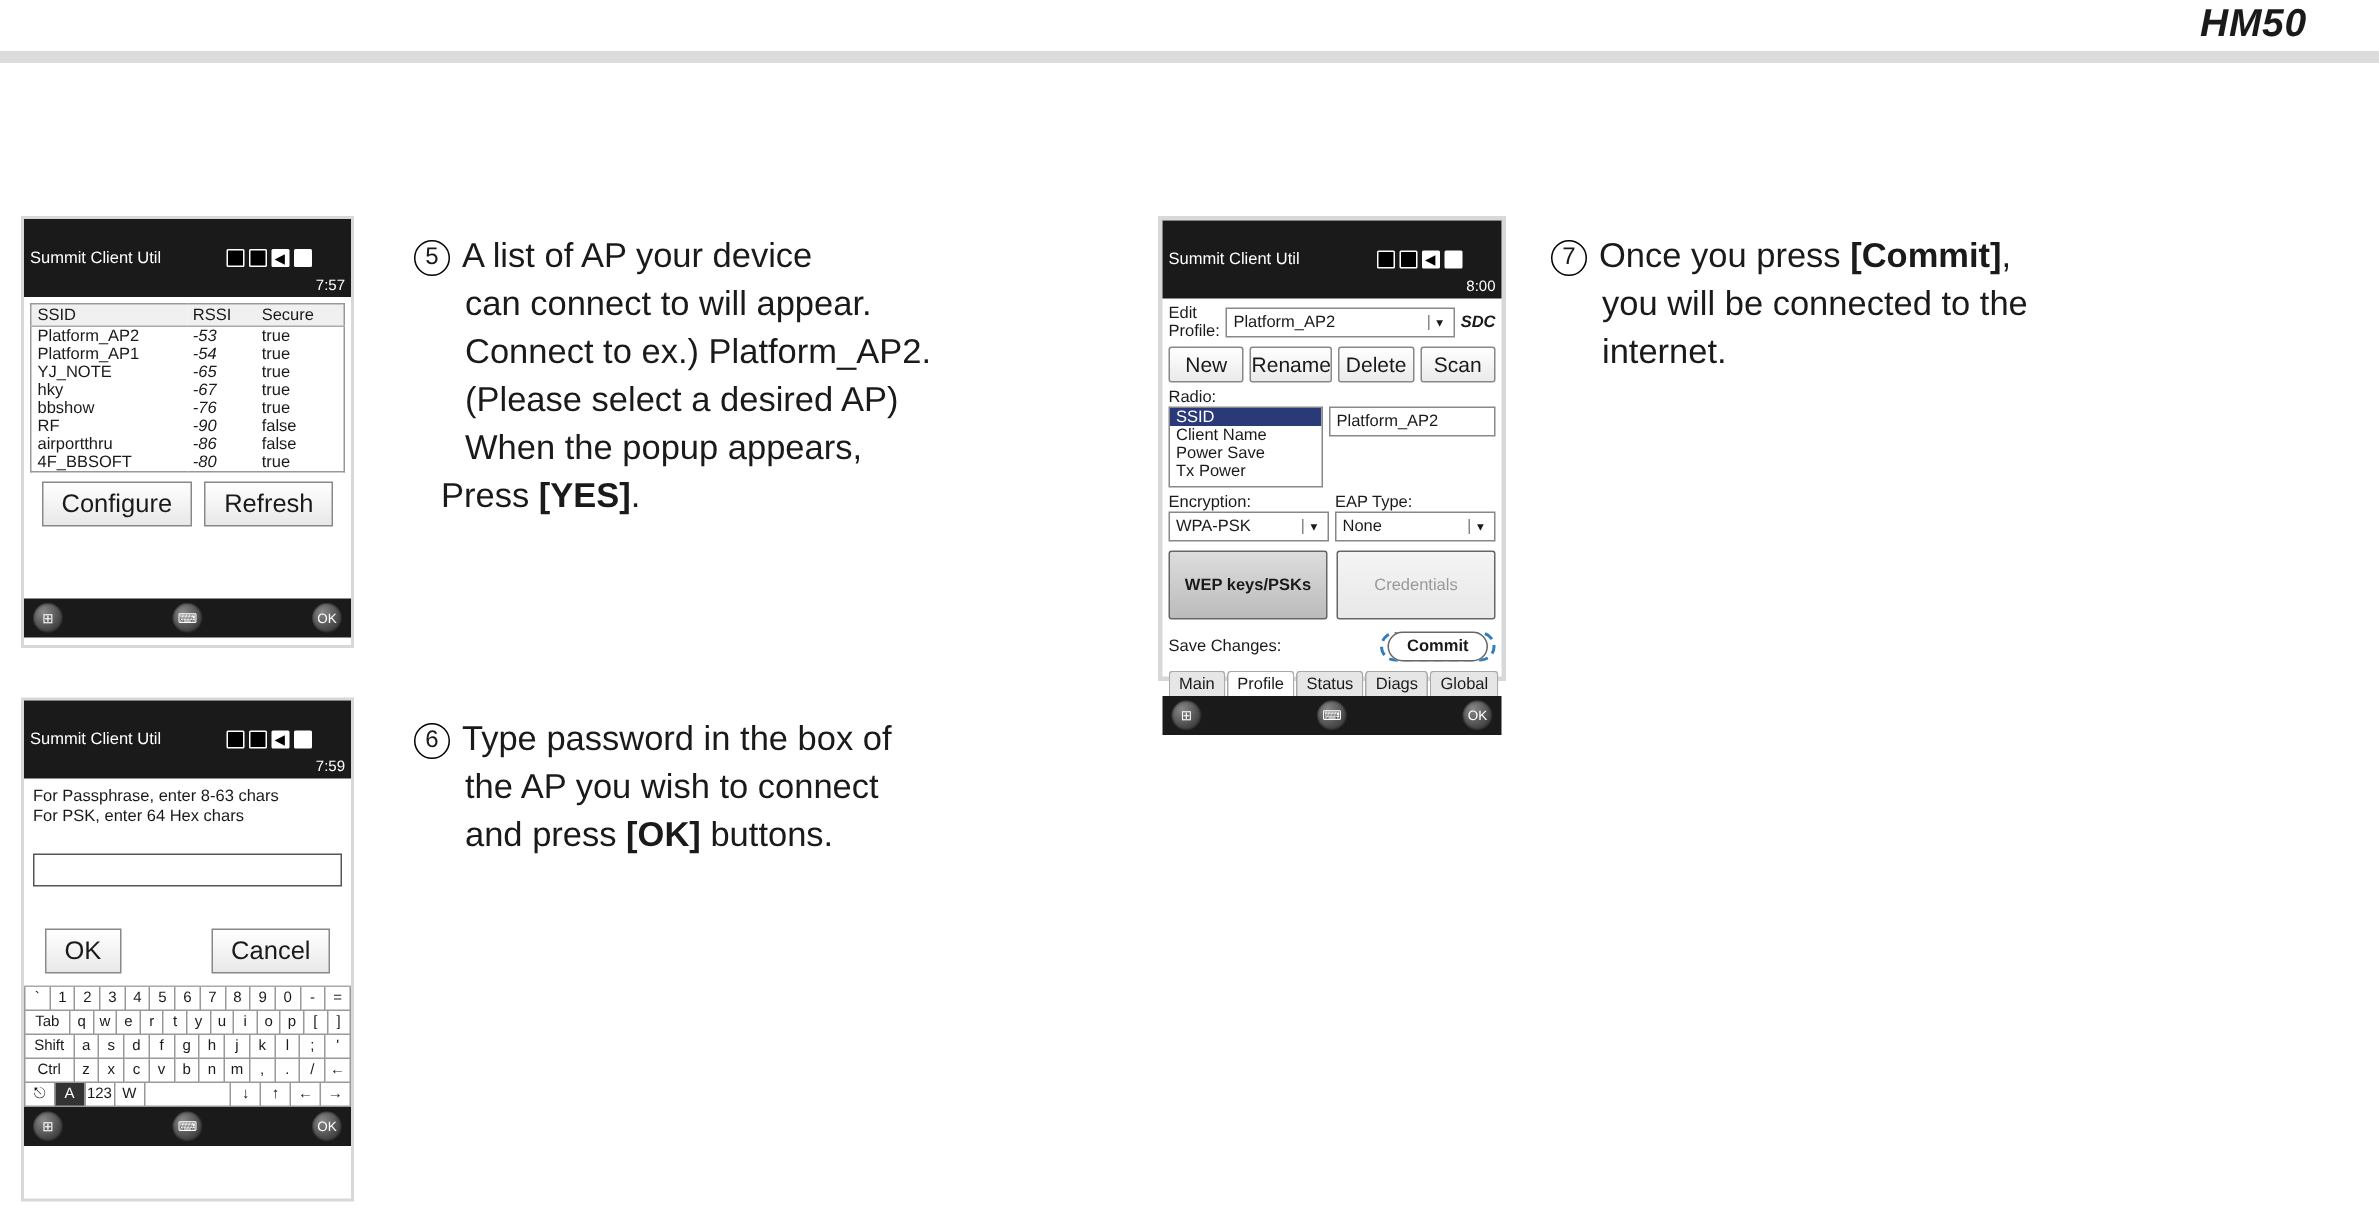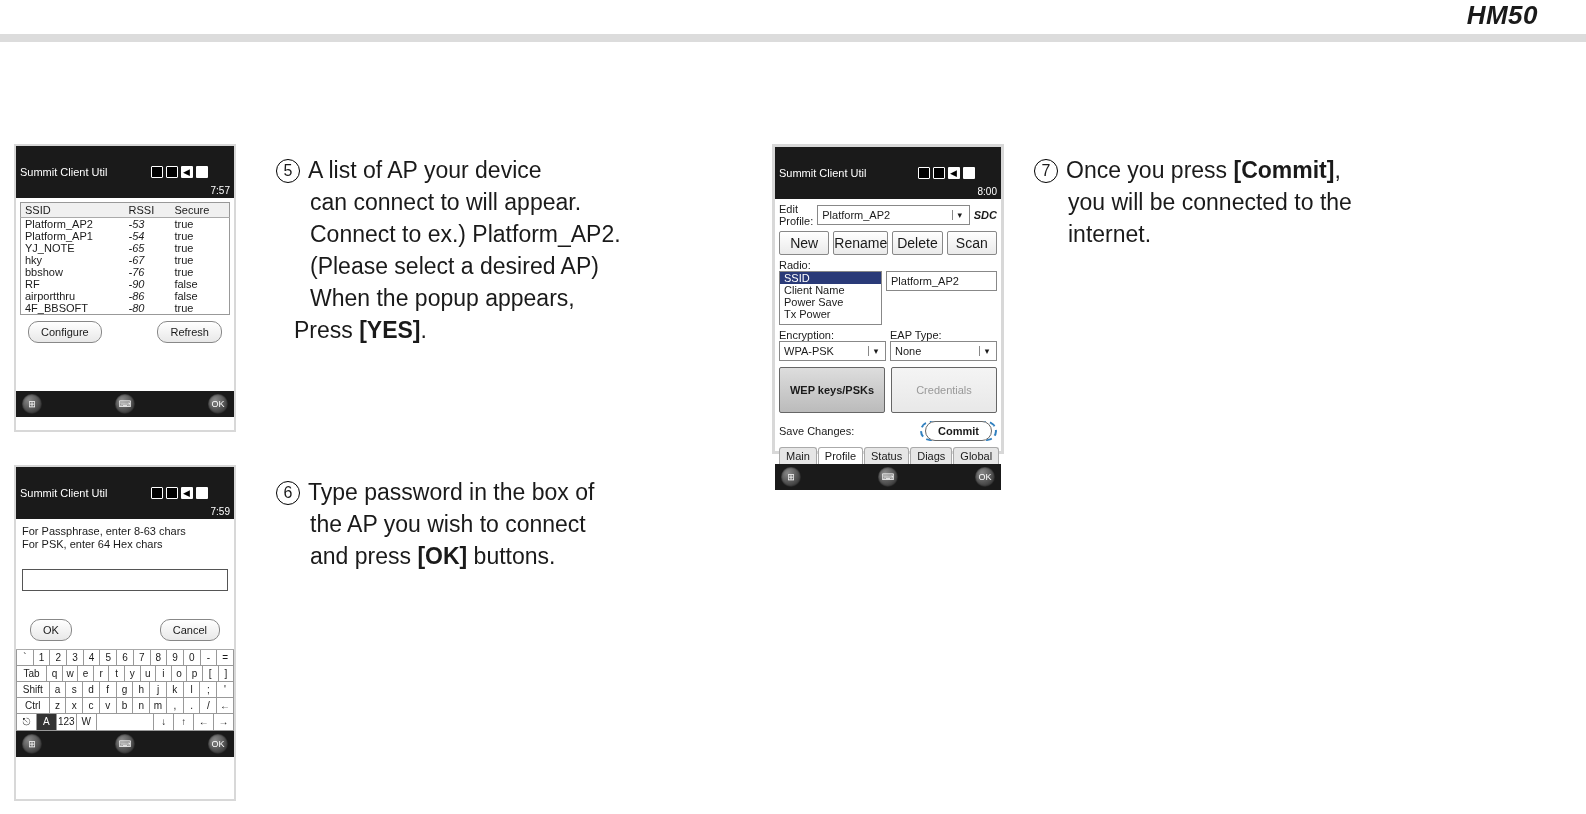--- a/index.html
+++ b/index.html
@@ -105,23 +105,23 @@
   }
   .p1 .cell-r { text-align: left; font-style: italic; }
   .btnrow {
     display: flex;
     justify-content: space-between;
     padding: 6px 8px 4px 8px;
   }
   .winbtn {
     border: 1px solid #888;
     background: linear-gradient(#fff,#e8e8e8);
-    font-size: 11px;
+    font-size: 17px;
     padding: 4px 12px;
-    border-radius: 10px;
+    border-radius: 0;
   }
 
   
   .p2 { top: 465px; left: 14px; height: 336px; }
   .p2 .body { padding: 6px 6px 2px 6px; }
   .p2 .msg { font-size: 11px; line-height: 13px; }
   .p2 .pwbox {
     margin-top: 18px;
     width: 100%;
     height: 22px;

